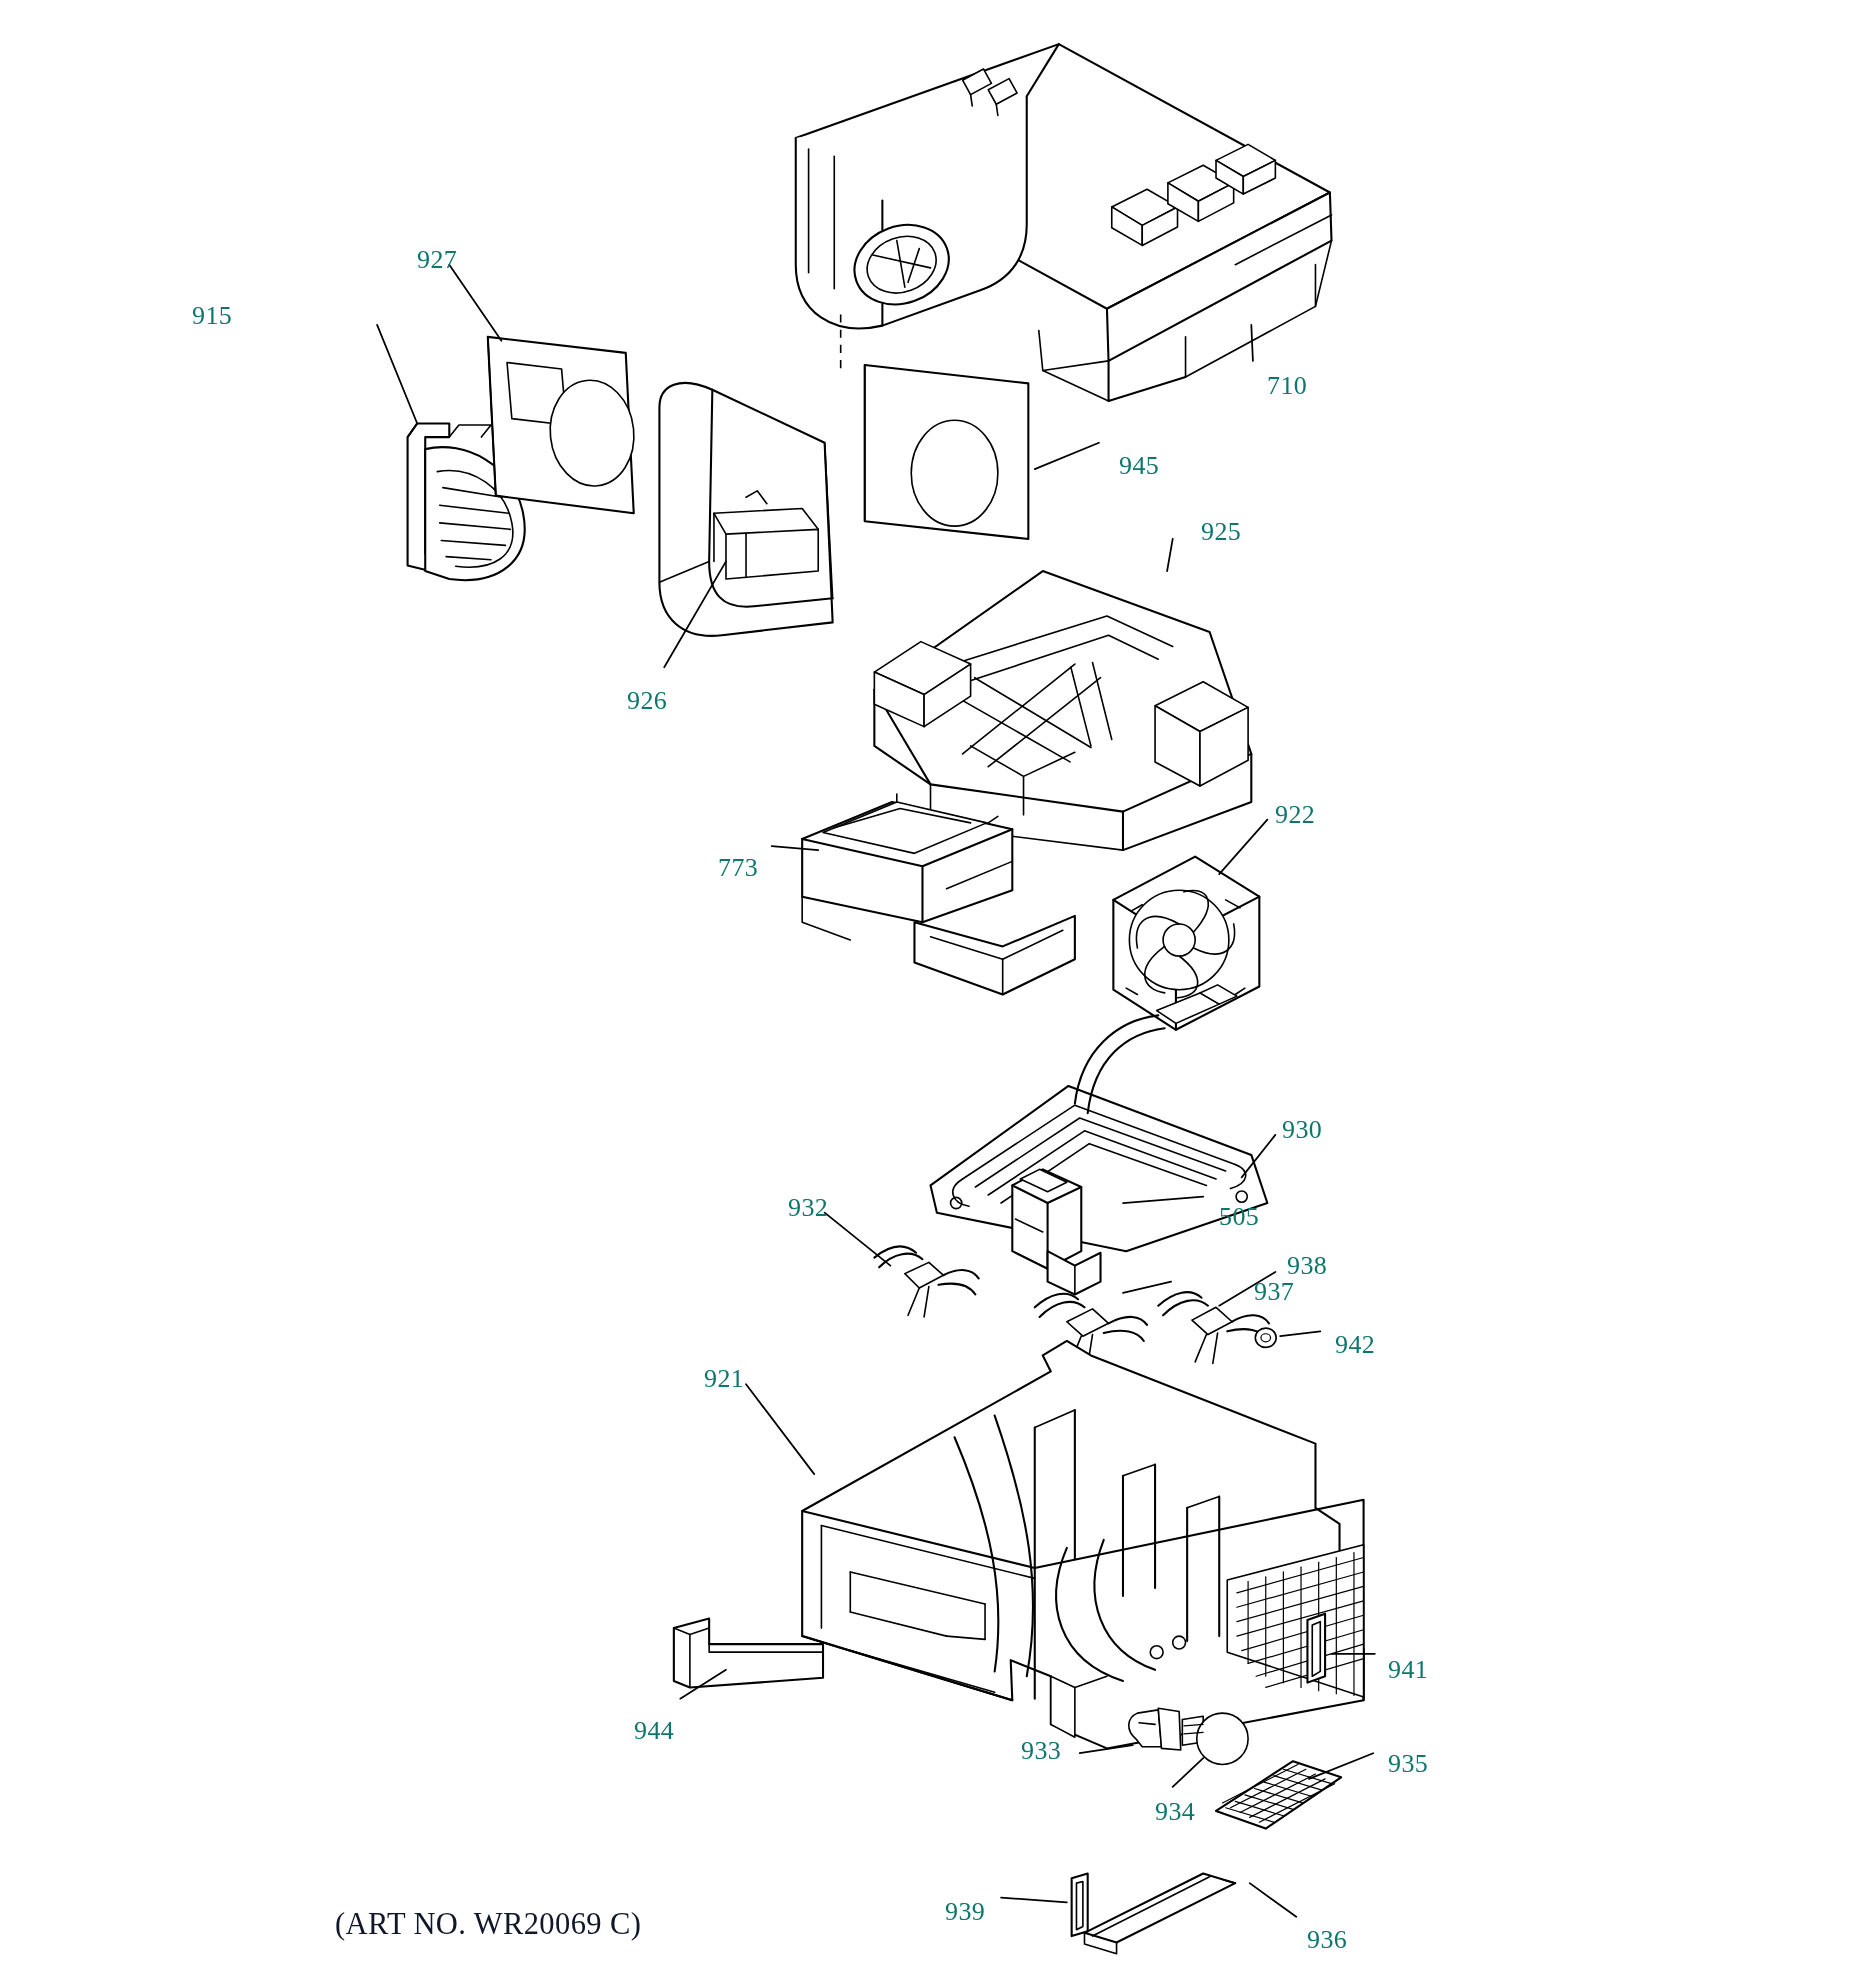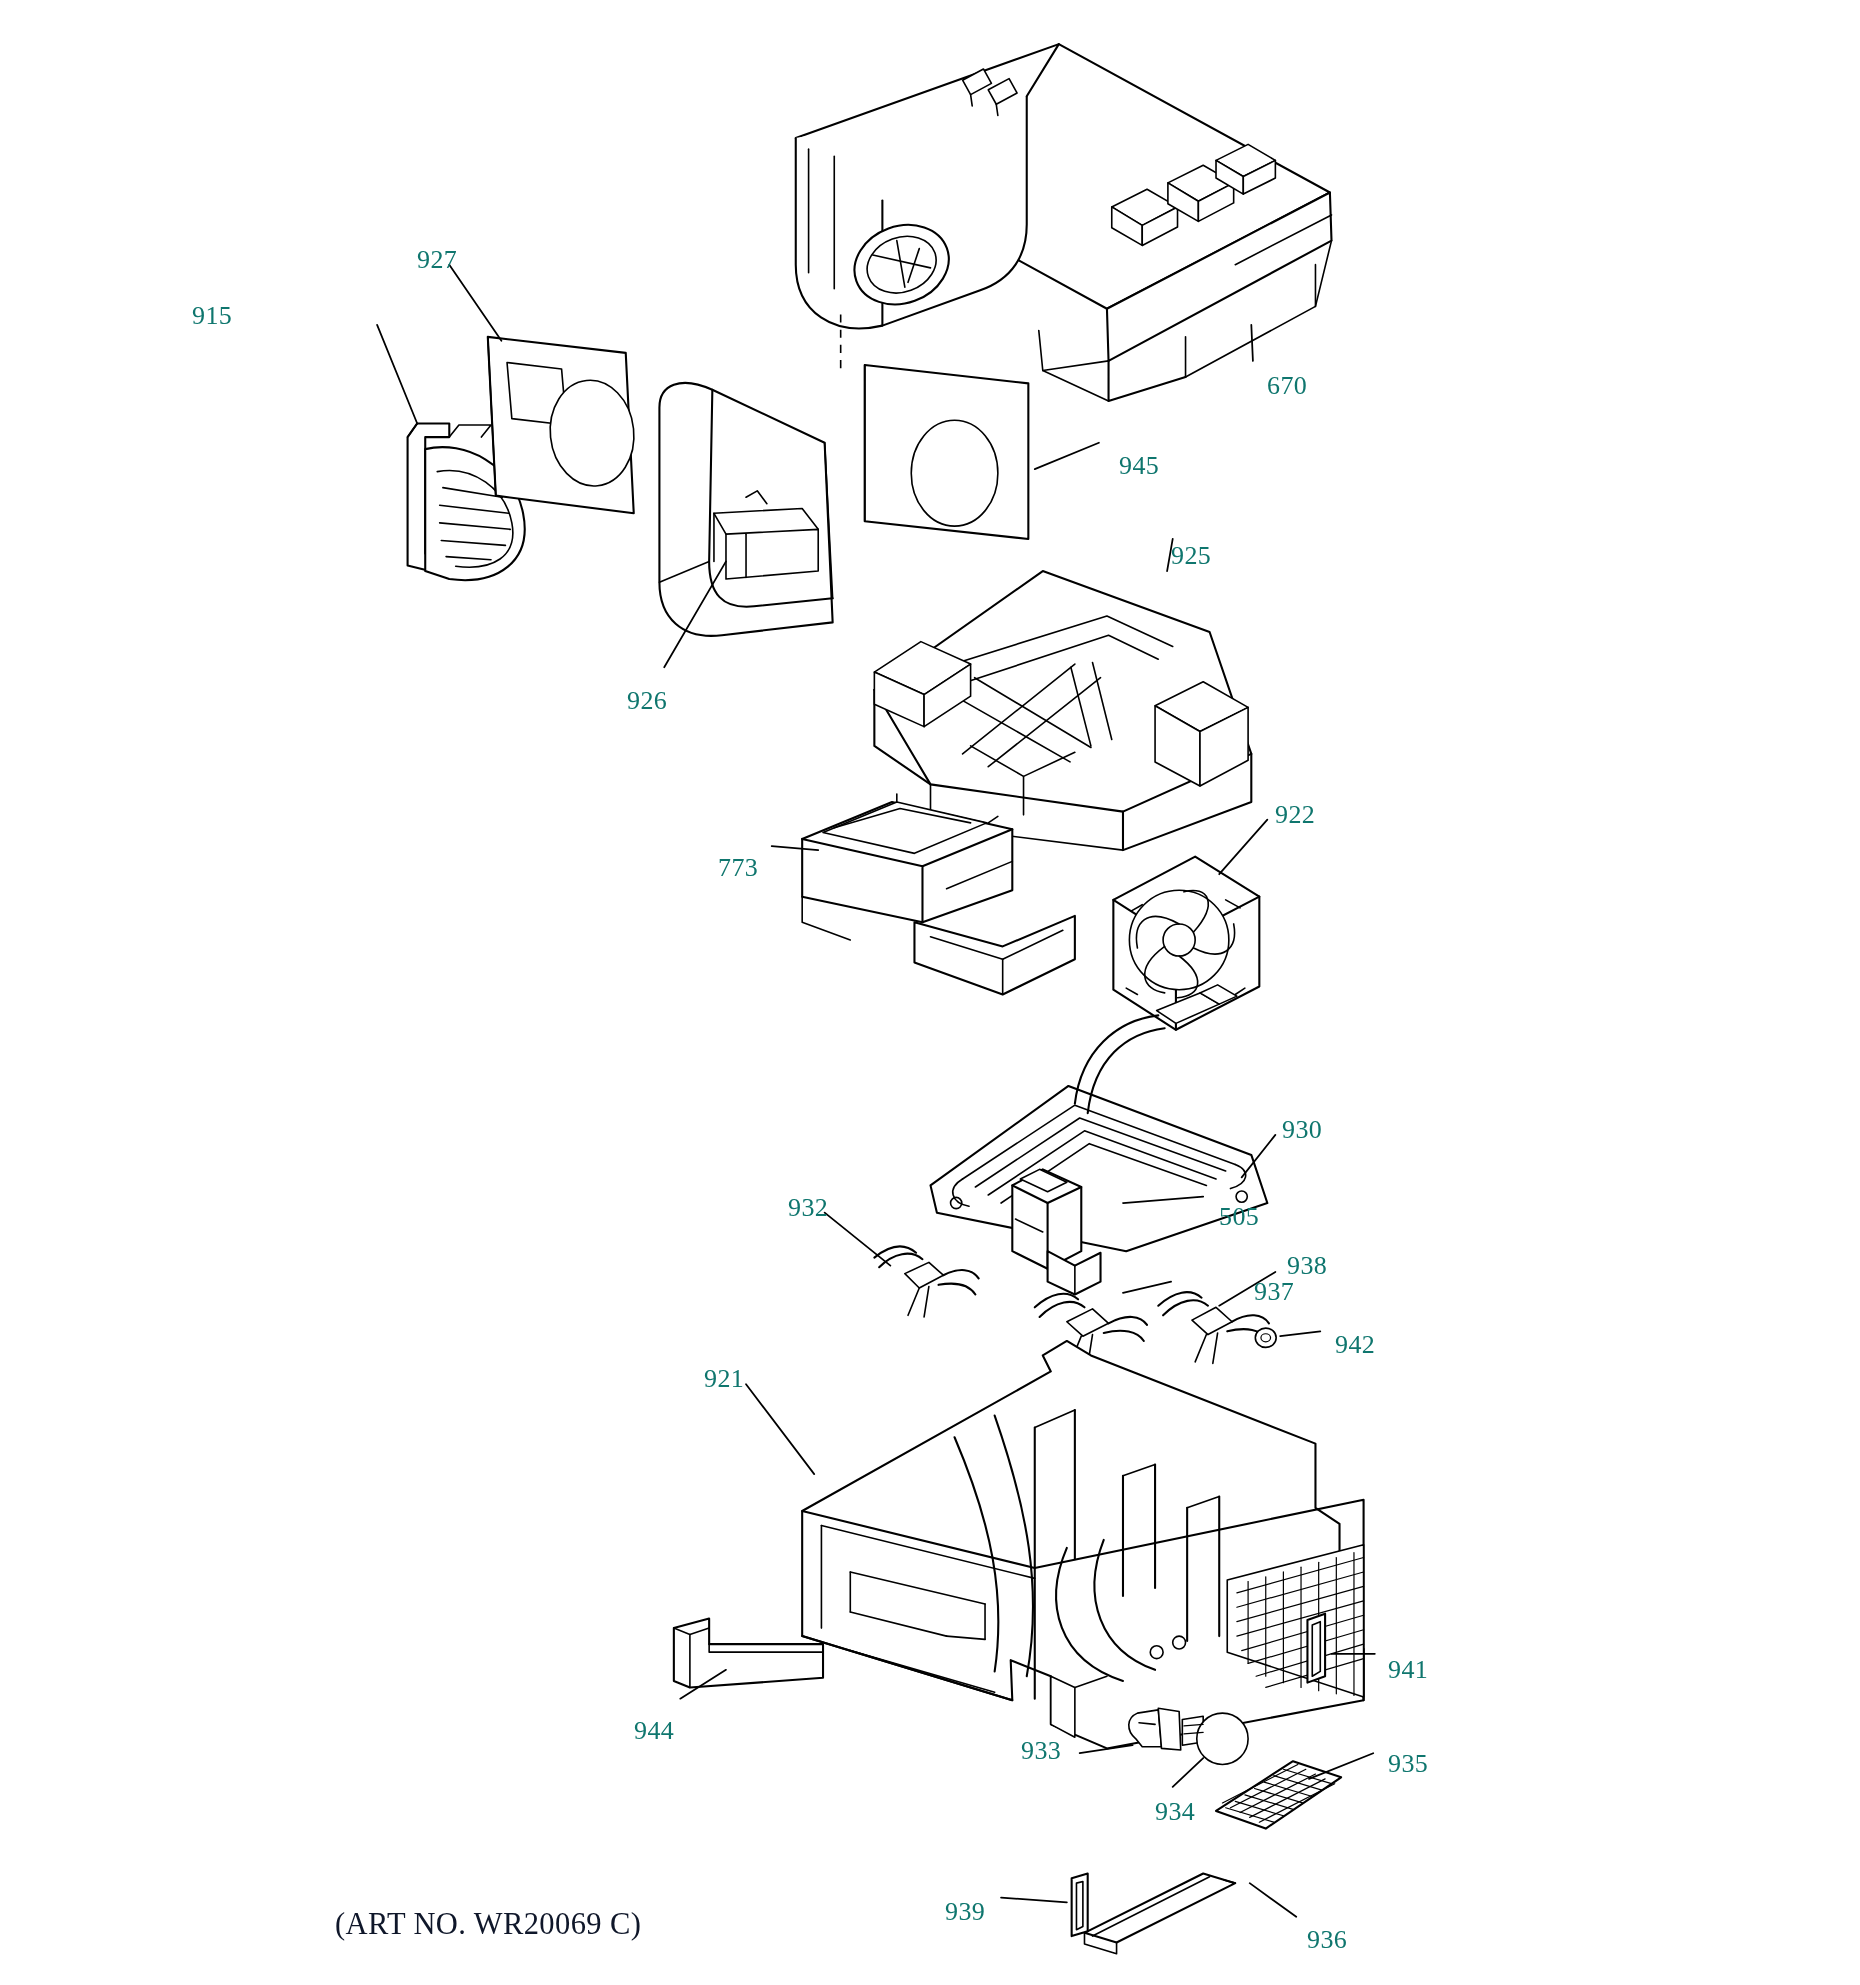--- a/index.html
+++ b/index.html
@@ -395,24 +395,24 @@
       <path class="ld" d="M1346 2186 L1412 2176"></path>
       <path class="ld" d="M1462 2228 L1500 2192"></path>
       <path class="ld" d="M1712 2186 L1632 2218"></path>
       <path class="ld" d="M1248 2366 L1330 2372"></path>
       <path class="ld" d="M1616 2390 L1558 2348"></path>
     </g>
   </svg>
 
   <div class="callout" style="left:192px; top:301px;">915</div>
   <div class="callout" style="left:417px; top:245px;">927</div>
-  <div class="callout" style="left:1267px; top:371px;">670</div>
+  <div class="callout" style="left:1267px; top:371px;">710</div>
   <div class="callout" style="left:1119px; top:451px;">945</div>
   <div class="callout" style="left:627px; top:686px;">926</div>
-  <div class="callout" style="left:1171px; top:517px;margin-top:24px;">925</div>
+  <div class="callout" style="left:1201px; top:517px;">925</div>
   <div class="callout" style="left:718px; top:853px;">773</div>
   <div class="callout" style="left:1275px; top:800px;">922</div>
   <div class="callout" style="left:1282px; top:1115px;">930</div>
   <div class="callout" style="left:788px; top:1193px;">932</div>
   <div class="callout" style="left:1219px; top:1202px;">505</div>
   <div class="callout" style="left:1254px; top:1277px;text-align:right;">937</div>
   <div class="callout" style="left:1287px; top:1251px;">938</div>
   <div class="callout" style="left:1335px; top:1330px;">942</div>
   <div class="callout" style="left:704px; top:1364px;">921</div>
   <div class="callout" style="left:1388px; top:1655px;">941</div>

